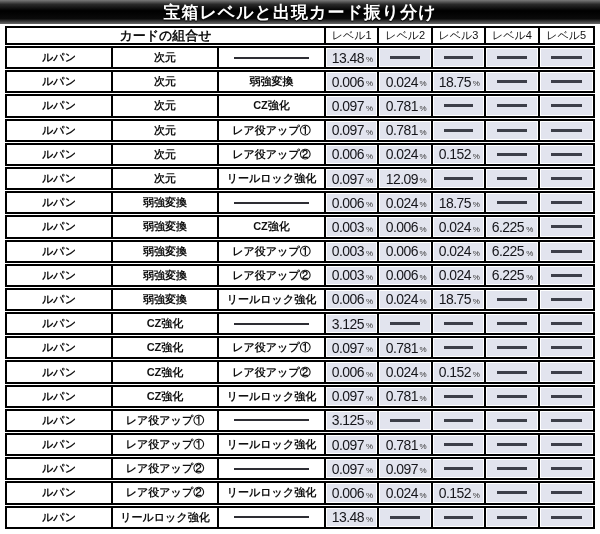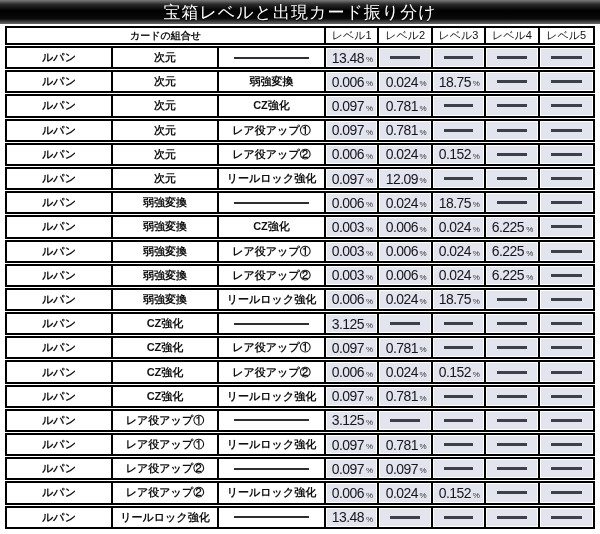--- a/index.html
+++ b/index.html
@@ -7,21 +7,21 @@
     width: 600px; height: 534px;
     overflow: hidden;
     background: #ffffff;
     font-family: "Liberation Sans", sans-serif;
   }
   .title-bar {
     height: 24px;
     background: linear-gradient(180deg, #7a7a7a 0%, #2a2a2a 18%, #000000 45%, #0a0a0a 78%, #686868 100%);
     color: #ffffff;
     font-size: 17px;
-    font-weight: normal;
+    font-weight: bold;
     letter-spacing: 1px;
     display: flex; align-items: center; justify-content: center;
     text-shadow: 0 1px 1px #000;
   }
   .table-wrap { margin: 2px 5px 0 5px; width: 590px; }
   .header-row, .row {
     display: grid;
     grid-template-columns: 106px 106px 107px repeat(5, 1fr);
     border: 2px solid #000;
     box-sizing: border-box;
@@ -33,21 +33,21 @@
   .cell {
     display: flex; align-items: center; justify-content: center;
     border-right: 2px solid #000;
     box-sizing: border-box;
     overflow: hidden;
     white-space: nowrap;
   }
   .header-row > .cell:last-child, .row > .cell:last-child { border-right: none; text-align: right; }
   .combo-header {
     grid-column: 1 / span 3;
-    font-size: 10px; font-weight: bold; color: #111;
+    font-size: 13px; font-weight: bold; color: #111;
   }
   .level-header { font-size: 11px; font-weight: normal; color: #111; }
   .name-cell { font-size: 11px; font-weight: bold; color: #111; }
   .value-cell {
     background: #e2e4ee;
     box-shadow: inset 0 0 0 1px #ffffff;
   }
   .num {
     display: inline-block;
     font-size: 15.5px;

